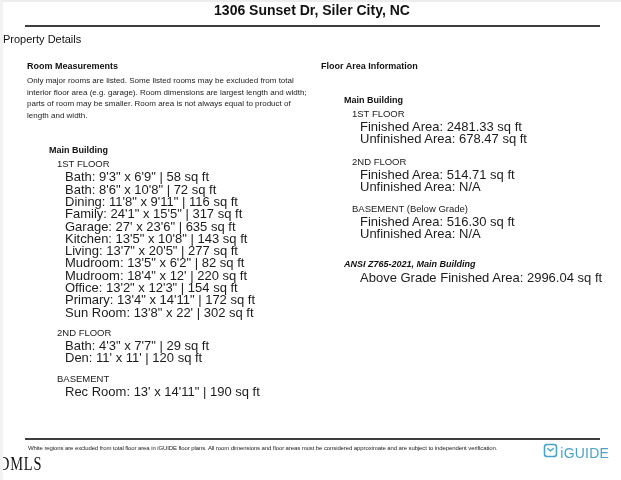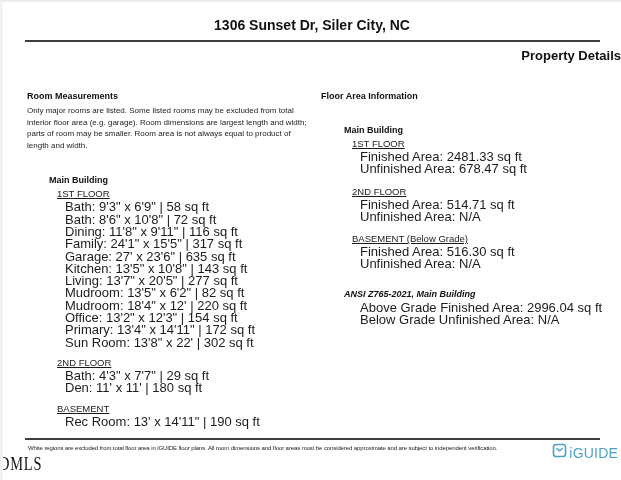--- a/index.html
+++ b/index.html
@@ -12,45 +12,44 @@
     border-top: 2px solid #ededed;
     box-sizing: border-box;
     overflow: hidden;
     font-family: "Liberation Sans", sans-serif;
     color: #1a1a1a;
   }
   .title {
     text-align: center;
     font-size: 14px;
     font-weight: bold;
-    padding-top: 15px;
     color: #111;
   }
   .rule {
     height: 2px;
     background: #3d3d3d;
     margin: 7px 21px 0 22px;
   }
   .subtitle {
-    text-align: right;
-    font-size: 13px;
-    font-weight: bold;
+    text-align: left;
+    font-size: 11px;
+    font-weight: normal;
     margin-top: 6px;
     color: #111;
   }
   .columns {
     display: flex;
     padding: 12px 0 0 24px;
     gap: 7px;
   }
   .col { width: 287px; }
   .sec-heading {
     font-size: 9px;
     font-weight: bold;
-    margin: 16px 0 4px 0;
+    margin: 4px 0 4px 0;
     color: #111;
   }
   .sec-desc {
     font-size: 8px;
     line-height: 11.6px;
     margin: 0;
     color: #222;
   }
   .building-heading {
     font-size: 9px;
@@ -58,21 +57,20 @@
     margin: 24px 0 3px 22px;
     color: #111;
   }
   .col.right .building-heading { margin-left: 23px; }
   .floor-block { margin-bottom: 8px; }
   .col.right .floor-block { margin-bottom: 10px; }
   .floor-name {
     font-size: 9.5px;
     margin: 0 0 2px 30px;
     color: #1a1a1a;
-    text-decoration: underline;
   }
   .col.right .floor-name { margin-left: 31px; }
   .detail-line {
     font-size: 13px;
     line-height: 12.3px;
     margin-left: 38px;
     color: #1c1c1c;
   }
   .col.right .detail-line { margin-left: 39px; }
   .ansi-heading {
@@ -97,21 +95,21 @@
     top: 443px;
     font-size: 6px;
     letter-spacing: -0.1px;
     white-space: nowrap;
     color: #222;
     max-width: 515px;
     overflow: hidden;
   }
   .logo {
     position: absolute;
-    right: 3px;
+    right: 12px;
     top: 441px;
     display: flex;
     align-items: center;
     gap: 2px;
   }
   .logo-text {
     font-size: 14px;
     font-weight: 500;
     color: var(--accent, #4BA3C4);
     letter-spacing: 0.2px;
@@ -160,21 +158,21 @@
               <div class="detail-line">Office: 13'2" x 12'3" | 154 sq ft</div>
               <div class="detail-line">Primary: 13'4" x 14'11" | 172 sq ft</div>
               <div class="detail-line">Sun Room: 13'8" x 22' | 302 sq ft</div>
             </div>
           </div>
 
           <div class="floor-block">
             <div class="floor-name">2ND FLOOR</div>
             <div class="lines">
               <div class="detail-line">Bath: 4'3" x 7'7" | 29 sq ft</div>
-              <div class="detail-line">Den: 11' x 11' | 180 sq ft</div>
+              <div class="detail-line">Den: 11' x 11' | 120 sq ft</div>
             </div>
           </div>
 
           <div class="floor-block">
             <div class="floor-name">BASEMENT</div>
             <div class="lines">
               <div class="detail-line">Rec Room: 13' x 14'11" | 190 sq ft</div>
             </div>
           </div>
         </div>
@@ -209,21 +207,20 @@
             </div>
           </div>
         </div>
       <div class="ansi-heading">ANSI Z765-2021, Main Building</div>
       <div class="ansi-lines">
 
           <div class="detail-line">Above Grade Finished Area: 2996.04 sq ft</div>
 
 
 
-          <div class="detail-line">Below Grade Unfinished Area: N/A</div>
         </div>
     </div>
 
   </div>
 
   <div class="footer-rule"></div>
   <div class="footer-disclaimer">White regions are excluded from total floor area in iGUIDE floor plans. All room dimensions and floor areas must be considered approximate and are subject to independent verification.</div>
 
   <div class="logo">
     <span>

